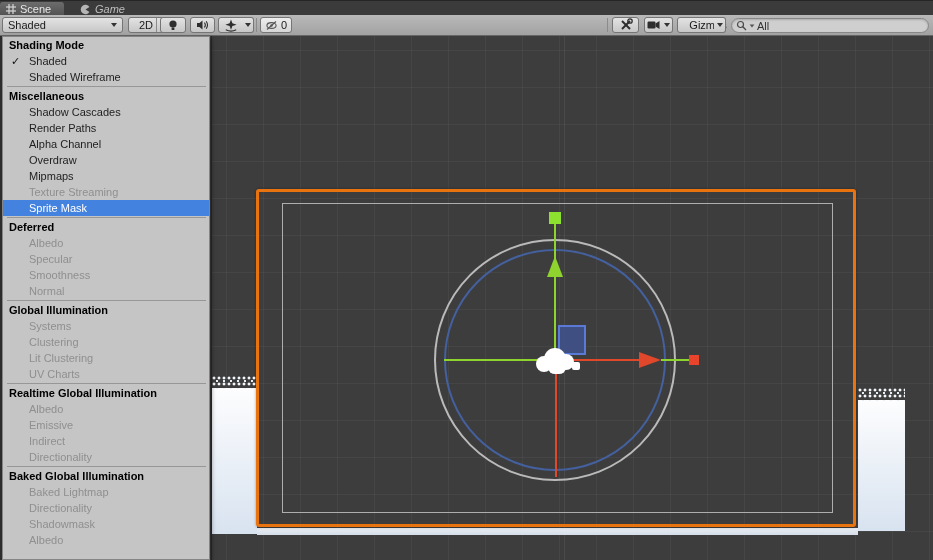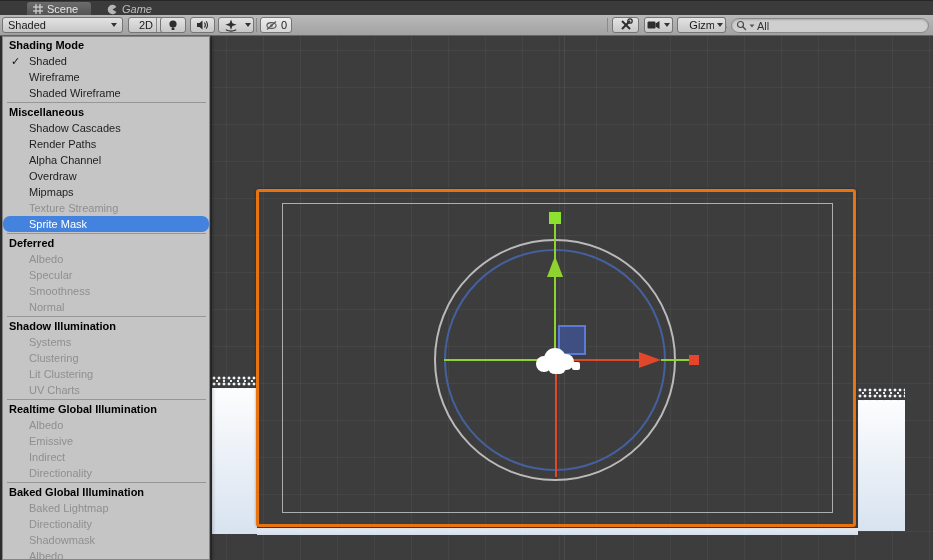--- a/index.html
+++ b/index.html
@@ -4,21 +4,21 @@
 <style>
   * { box-sizing: border-box; margin: 0; padding: 0; }
   html,body { width:933px; height:560px; overflow:hidden; background:#3D3D3D;
               font-family:"Liberation Sans", sans-serif; }
   #root { position:relative; width:933px; height:560px; }
 
   
   .tabbar { position:absolute; left:0; top:0; width:933px; height:15px;
             background:#3B3B3B; border-top:1px solid #262626; }
   .tab { position:absolute; top:1px; height:14px; display:flex; align-items:center;
-         gap:4px; font-size:11px; padding:0 8px 0 6px;margin-left:27px; }
+         gap:4px; font-size:11px; padding:0 8px 0 6px; }
   .tab.active { left:0; width:64px; background:linear-gradient(#6C6C6C,#525252);
                 border-radius:3px 3px 0 0; color:#E8E8E8; }
   .tab.inactive { left:74px; color:#BDBDBD;font-style:italic; }
 
   
   .toolbar { position:absolute; left:0; top:15px; width:933px; height:21px;
              background:linear-gradient(#B9B9B9,#A2A2A2); border-bottom:1px solid #666; }
   .tb-btn { position:absolute; top:2px; height:16px; border:1px solid #757575;
             border-radius:3px; background:linear-gradient(#E3E3E3,#C7C7C7);
             display:flex; align-items:center; justify-content:center;
@@ -37,21 +37,21 @@
 
   
   .menu { position:absolute; left:2px; top:36px; width:208px; height:524px;
           background:#C5C5C5; border:1px solid #858585; overflow:hidden;
           box-shadow:2px 2px 4px rgba(0,0,0,0.35); }
   .menu-header { height:16px; line-height:16px; font-size:11px; font-weight:bold;
                  color:#000; padding-left:6px; white-space:nowrap; }
   .menu-item { position:relative; height:16px; line-height:16px; font-size:11px;
                color:#1E1E1E; padding-left:26px; white-space:nowrap; }
   .menu-item.disabled { color:#8F8F8F; }
-  .menu-item.selected { background:var(--menu-highlight,#4482E0); color:#FFF;border-radius:7px; }
+  .menu-item.selected { background:var(--menu-highlight,#4482E0); color:#FFF; }
   .menu-item .check { position:absolute; left:8px; top:0; font-size:11px; color:#111; }
   .menu-sep { height:3px; position:relative; }
   .menu-sep::after { content:""; position:absolute; left:4px; right:3px; top:1px;
                      height:1px; background:#979797; }
   .window-edge { position:absolute; left:0; top:36px; width:2px; height:524px; background:#2E2E2E; }
 
   
   .scene { position:absolute; left:211px; top:36px; width:722px; height:524px;
            background-color:#3D3D3D; border-left:1px solid #2C2C2C;
            background-image:
@@ -257,39 +257,38 @@
         <i class="c3"></i>
         <i class="c4"></i>
         <i class="nub"></i>
     </div>
   </div>
 
   <div class="window-edge"></div>
   <div class="menu" id="menu">
       <div class="menu-header">Shading Mode</div>
       <div class="menu-item"><span class="check">✓</span>Shaded</div>
-      <div class="menu-item">Wireframe</div>
       <div class="menu-item">Shaded Wireframe</div>
       <div class="menu-sep"></div>
       <div class="menu-header">Miscellaneous</div>
       <div class="menu-item">Shadow Cascades</div>
       <div class="menu-item">Render Paths</div>
       <div class="menu-item">Alpha Channel</div>
       <div class="menu-item">Overdraw</div>
       <div class="menu-item">Mipmaps</div>
       <div class="menu-item disabled">Texture Streaming</div>
       <div class="menu-item selected">Sprite Mask</div>
       <div class="menu-sep"></div>
       <div class="menu-header">Deferred</div>
       <div class="menu-item disabled">Albedo</div>
       <div class="menu-item disabled">Specular</div>
       <div class="menu-item disabled">Smoothness</div>
       <div class="menu-item disabled">Normal</div>
       <div class="menu-sep"></div>
-      <div class="menu-header">Shadow Illumination</div>
+      <div class="menu-header">Global Illumination</div>
       <div class="menu-item disabled">Systems</div>
       <div class="menu-item disabled">Clustering</div>
       <div class="menu-item disabled">Lit Clustering</div>
       <div class="menu-item disabled">UV Charts</div>
       <div class="menu-sep"></div>
       <div class="menu-header">Realtime Global Illumination</div>
       <div class="menu-item disabled">Albedo</div>
       <div class="menu-item disabled">Emissive</div>
       <div class="menu-item disabled">Indirect</div>
       <div class="menu-item disabled">Directionality</div>

